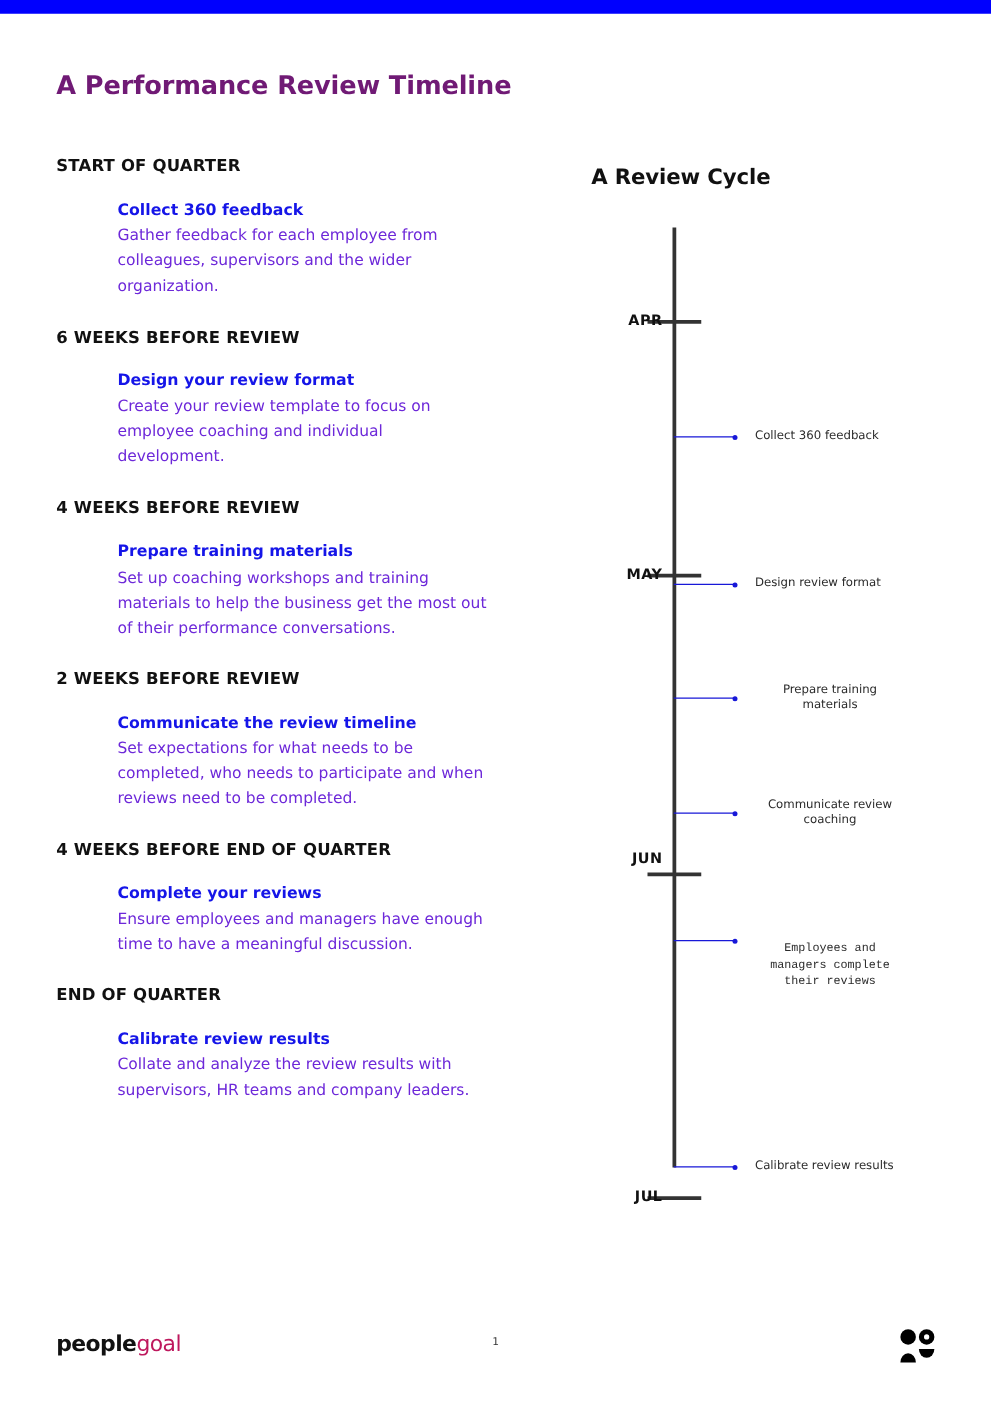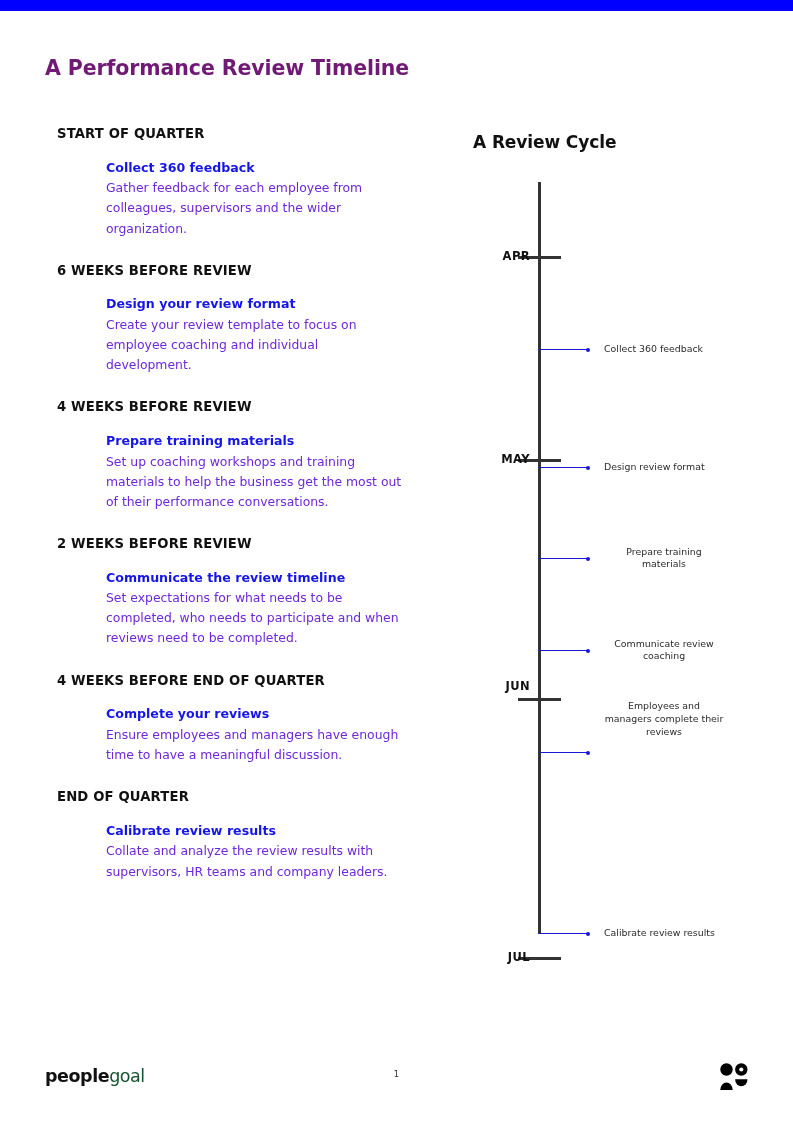--- a/index.html
+++ b/index.html
@@ -38,21 +38,20 @@
 
   
   .left-col {
     position: absolute;
     left: 45px;
     top: 126px;
     width: 400px;
   }
   .phase {
     margin-bottom: 0;
-    margin-left: 12px;
   }
   .phase-heading {
     font-size: 13.2px;
     font-weight: 700;
     color: #111111;
     letter-spacing: 0.15px;
     line-height: 1.2;
   }
   .phase-body {
     margin-left: 49px;
@@ -148,21 +147,21 @@
   
   .footer-logo {
     position: absolute;
     left: 45px;
     top: 1066px;
     font-size: 17.5px;
     color: #111111;
     letter-spacing: -0.45px;
   }
   .footer-logo b { font-weight: 700; }
-  .footer-logo span.light { font-weight: 400; color: #14532d; }
+  .footer-logo span.light { font-weight: 400; color: #be185d; }
   .page-number {
     position: absolute;
     left: 0;
     top: 1069px;
     width: 793px;
     text-align: center;
     font-size: 8.5px;
     color: #333333;
   }
   .brand-mark {
@@ -258,21 +257,21 @@
         <div class="event-dot" style="left: 126px; top: 339.5px; background: rgb(24, 24, 216);"></div>
         <div class="event-label single" style="left: 144px; top: 335px;">Design review format</div>
         <div class="event-line" style="top: 432px; width: 49px; background: rgb(24, 24, 216);"></div>
         <div class="event-dot" style="left: 126px; top: 430.5px; background: rgb(24, 24, 216);"></div>
         <div class="event-label center" style="left: 144px; top: 419.5px;">Prepare training materials</div>
         <div class="event-line" style="top: 524px; width: 49px; background: rgb(24, 24, 216);"></div>
         <div class="event-dot" style="left: 126px; top: 522.5px; background: rgb(24, 24, 216);"></div>
         <div class="event-label center" style="left: 144px; top: 511.5px;">Communicate review coaching</div>
         <div class="event-line" style="top: 626px; width: 49px; background: rgb(24, 24, 216);"></div>
         <div class="event-dot" style="left: 126px; top: 624.5px; background: rgb(24, 24, 216);"></div>
-        <div class="event-label center" style="left: 144px; top: 574px;">Employees and managers complete their reviews</div>
+        <div class="event-label center" style="left: 144px; top: 627px; font-family: Liberation Mono, monospace;">Employees and managers complete their reviews</div>
         <div class="event-line" style="top: 807px; width: 49px; background: rgb(24, 24, 216);"></div>
         <div class="event-dot" style="left: 126px; top: 805.5px; background: rgb(24, 24, 216);"></div>
         <div class="event-label single" style="left: 144px; top: 801px;">Calibrate review results</div>
       </div>
   </div>
 
   <div class="footer-logo"><b>people</b><span class="light">goal</span></div>
 
   <div class="page-number">1</div>
 

